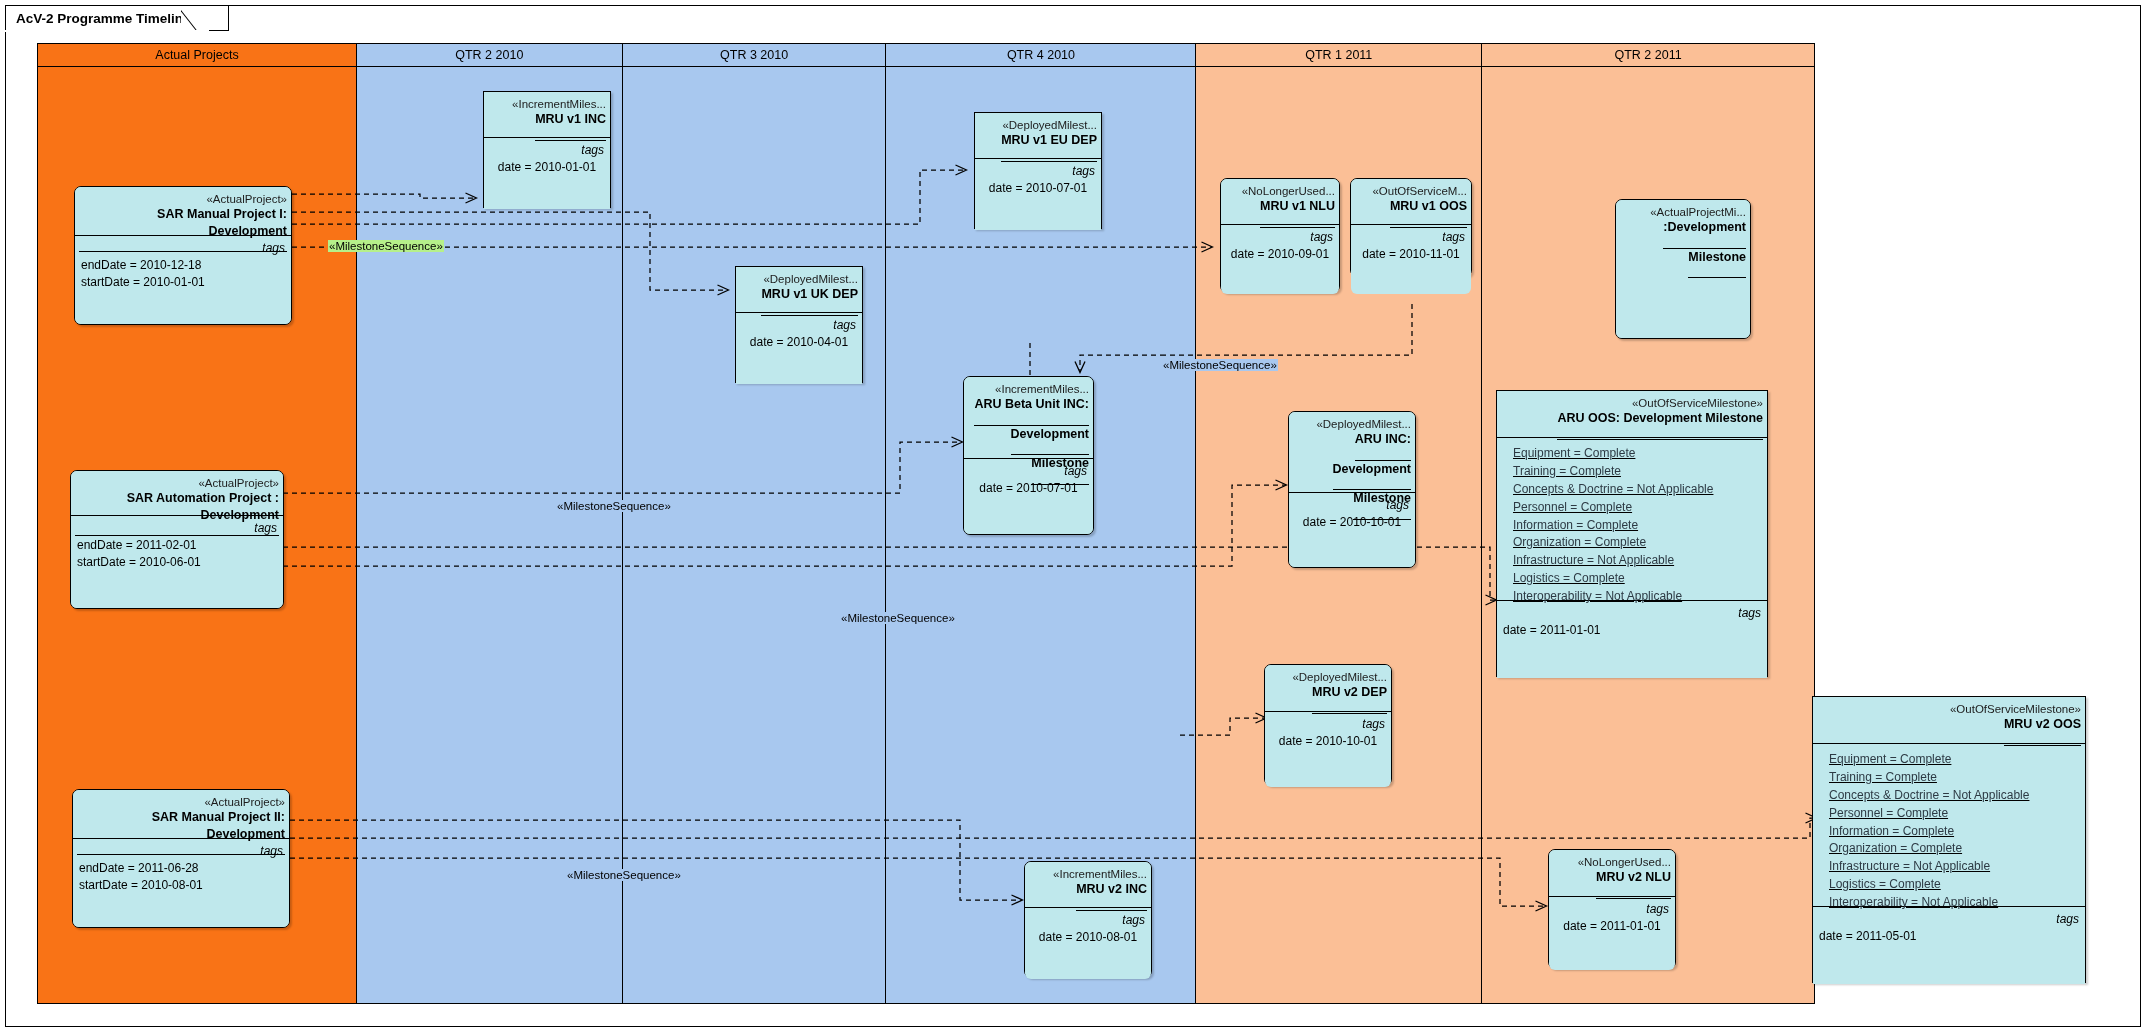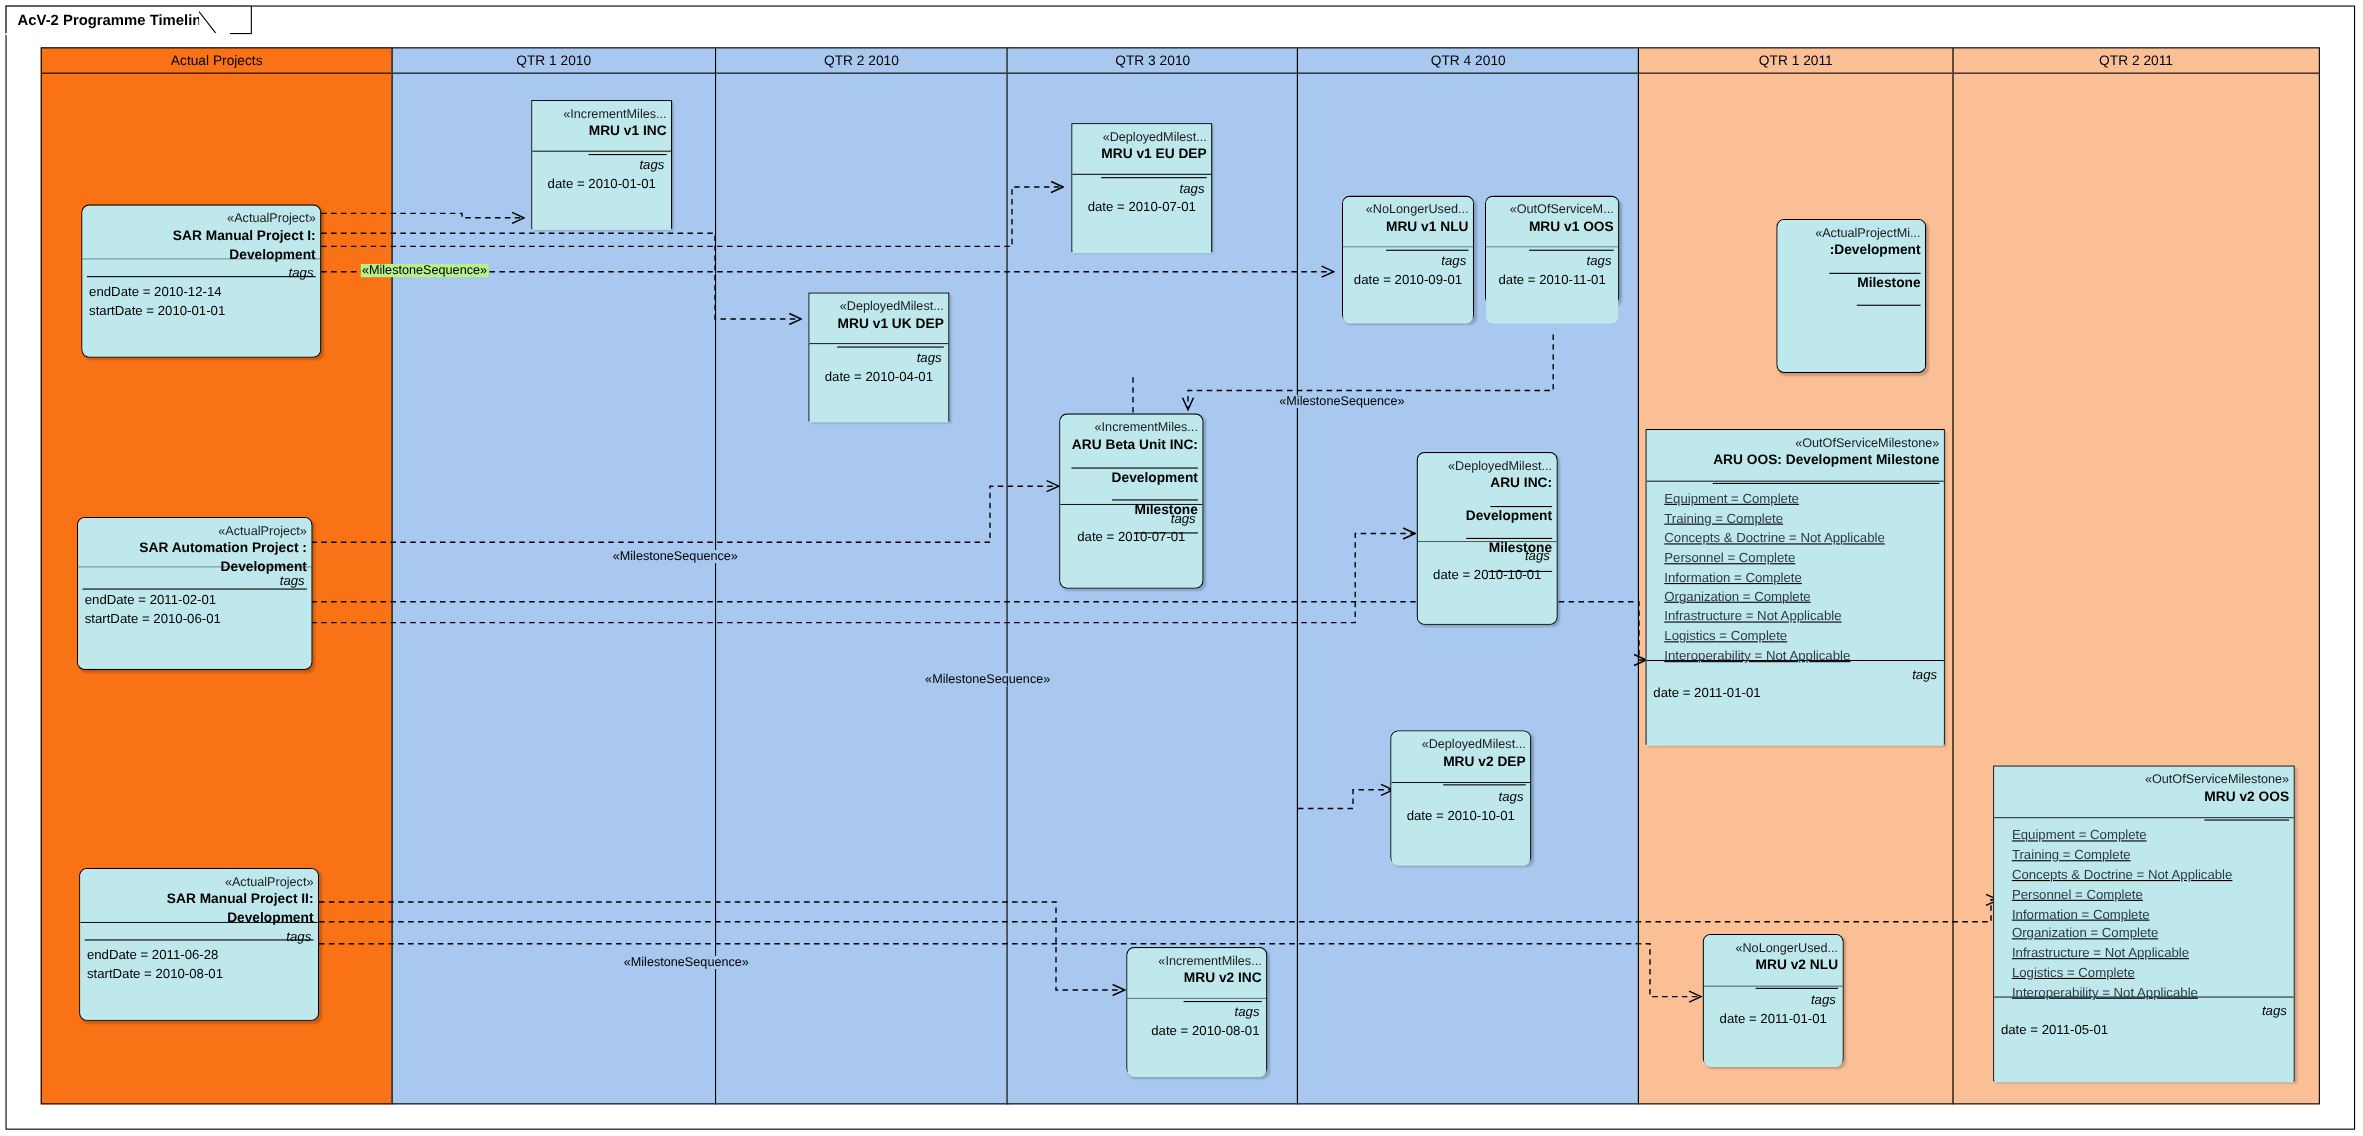--- a/index.html
+++ b/index.html
@@ -59,23 +59,20 @@
   <div id="tab">
     <span>AcV-2 Programme Timelines</span>
   </div>
   <div id="tab-skew"></div>
   <div id="tab-under"></div>
 
   <div id="lanes">
     <div class="lane lane-green" style="width:320px">
       <div class="lane-head">Actual Projects</div>
     </div>
-    <div class="lane lane-blue" style="width:295px">
-      <div class="lane-head">QTR 1 2010</div>
-    </div>
     <div class="lane lane-blue" style="width:267px">
       <div class="lane-head">QTR 2 2010</div>
     </div>
     <div class="lane lane-blue" style="width:265px">
       <div class="lane-head">QTR 3 2010</div>
     </div>
     <div class="lane lane-blue" style="width:311px">
       <div class="lane-head">QTR 4 2010</div>
     </div>
     <div class="lane lane-orange" style="width:287px">
@@ -129,21 +126,21 @@
   <div class="conn-label onblue" style="left:1162px;top:359px;">«MilestoneSequence»</div>
   <div class="conn-label onblue" style="left:566px;top:869px;">«MilestoneSequence»</div>
 
   <div class="el rounded" style="left:74px;top:186px;width:218px;height:139px;">
     <div class="el-head" style="height:49px">
       <div class="stereo">«ActualProject»</div>
       <div class="elname"><span>SAR Manual Project I: Development</span></div>
     </div>
     <div class="el-body" style="height:88px">
       <div class="tags-title">tags</div>
-      <div class="tagline">endDate = 2010-12-14</div>
+      <div class="tagline">endDate = 2010-12-18</div>
       <div class="tagline">startDate = 2010-01-01</div>
     </div>
   </div>
 
   <div class="el rounded" style="left:70px;top:470px;width:214px;height:139px;">
     <div class="el-head" style="height:45px">
       <div class="stereo">«ActualProject»</div>
       <div class="elname"><span>SAR Automation Project : Development</span></div>
     </div>
     <div class="el-body" style="height:92px">
@@ -211,21 +208,21 @@
     </div>
   </div>
 
   <div class="el rounded" style="left:1024px;top:861px;width:128px;height:117px;">
     <div class="el-head" style="height:46px">
       <div class="stereo">«IncrementMiles...</div>
       <div class="elname"><span>MRU v2 INC</span></div>
     </div>
     <div class="el-body" style="height:71px">
       <div class="tags-title">tags</div>
-      <div class="tagline" style="text-align:right">date = 2010-08-01</div>
+      <div class="tagline" style="text-align:center">date = 2010-08-01</div>
     </div>
   </div>
 
   <div class="el rounded" style="left:1220px;top:178px;width:120px;height:115px;">
     <div class="el-head" style="height:46px">
       <div class="stereo">«NoLongerUsed...</div>
       <div class="elname"><span>MRU v1 NLU</span></div>
     </div>
     <div class="el-body" style="height:69px">
       <div class="tags-title">tags</div>

